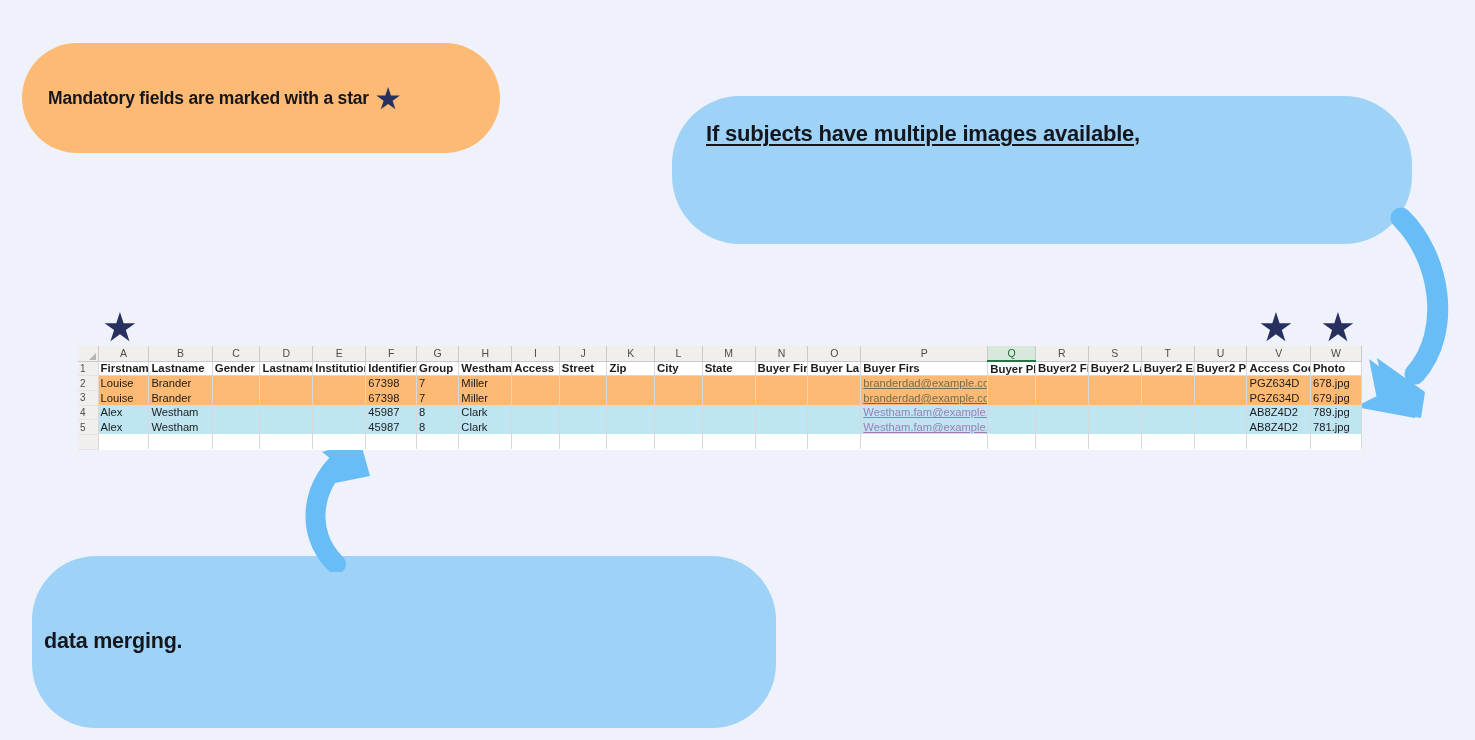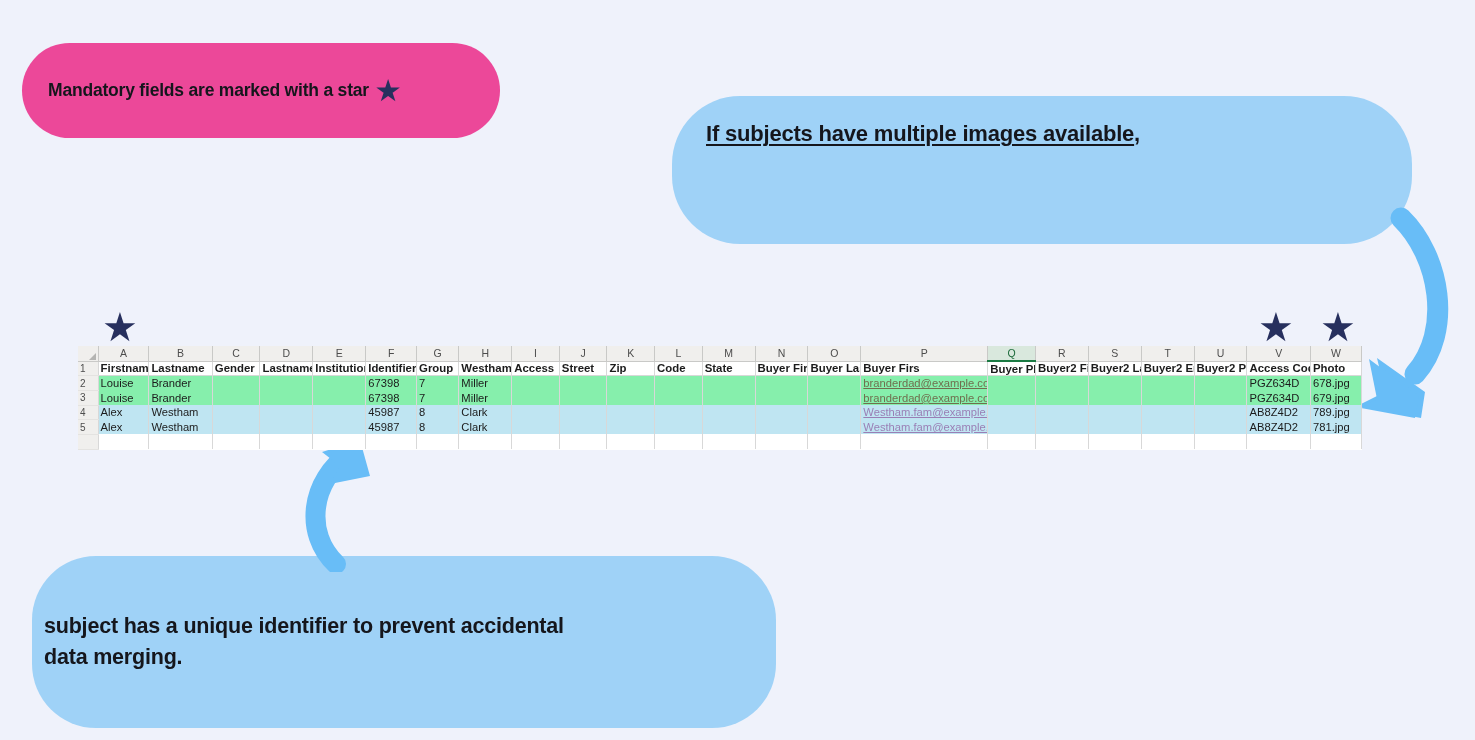--- a/index.html
+++ b/index.html
@@ -19,22 +19,22 @@
     border-radius: 62px;
     display: flex;
     align-items: center;
     padding: 0 26px;
     font-weight: bold;
     color: #15161c;
     letter-spacing: -0.2px;
   }
   .callout-yellow {
     left: 22px; top: 43px;
-    width: 478px; height: 95px;
-    background: #ec4899;
+    width: 478px; height: 110px;
+    background: #fdba74;
     border-radius: 58px;
   }
   .callout-yellow .ctext {
     font-size: 17.5px;
     display: flex;
     align-items: center;
     gap: 7px;
     white-space: nowrap;
   }
   .callout-blue-top {
@@ -138,21 +138,21 @@
     width: 19px;
     border-right: 1px solid #c9c9c7;
     border-bottom: 1px solid #e4e3e1;
   }
   tr.r-head td:not(.rowhdr) {
     font-weight: bold;
     background: #ffffff;
     border-bottom: 1px solid #d8d8d8;
     font-size: 11.4px;
   }
-  tr.r-yellow td:not(.rowhdr) { background: #86efac; }
+  tr.r-yellow td:not(.rowhdr) { background: #fdba74; }
   tr.r-blue td:not(.rowhdr) { background: #bfe5f2; }
   tr.r-empty td:not(.rowhdr) { background: #ffffff; }
   td.num { text-align: left; padding-right: 3px; }
   .link-a { color: #6f6f4e; text-decoration: underline; }
   .link-b { color: #9a7fb5; text-decoration: underline; }
 </style>
 </head>
 <body>
 
 <div class="callout callout-yellow">
@@ -160,21 +160,20 @@
     <span>Mandatory fields are marked with a star</span>
     <span class="star-inline">★</span>
   </div>
 </div>
 
 <div class="callout callout-blue-top">
   <div class="l1"><u>If subjects have multiple images available</u><span>,</span></div>
 </div>
 
 <div class="callout callout-blue-bottom">
-  <div class="cline">subject has a unique identifier to prevent accidental</div>
   <div class="cline">data merging.</div>
 </div>
 
 <svg class="arrow-svg" style="left:1355px; top:196px; width:120px; height:230px;" viewBox="0 0 120 230">
   <path d="M 46 22 C 85 60, 98 135, 60 178" stroke="#68bdf7" stroke-width="21" fill="none" stroke-linecap="round"></path>
   <path d="M 70 196 L 22 162 L 30 196 L 2 210 L 66 222 Z" fill="#68bdf7"></path>
   <path d="M 64 200 L 14 163 L 22 203 L 6 212 L 60 222 Z" fill="#68bdf7"></path>
 </svg>
 
 <svg class="arrow-svg" style="left:288px; top:432px; width:110px; height:140px;" viewBox="0 0 110 140">
@@ -251,21 +250,21 @@
           <td>Lastname</td>
           <td>Gender</td>
           <td>Lastname</td>
           <td>Institution</td>
           <td>Identifier</td>
           <td>Group</td>
           <td>Westham</td>
           <td>Access</td>
           <td>Street</td>
           <td>Zip</td>
-          <td>Code</td>
+          <td>City</td>
           <td>State</td>
           <td>Buyer Firs</td>
           <td>Buyer Las</td>
           <td>Buyer Firs</td>
           <td>Buyer Pho</td>
           <td>Buyer2 Fir</td>
           <td>Buyer2 La</td>
           <td>Buyer2 En</td>
           <td>Buyer2 Ph</td>
           <td>Access Code</td>

